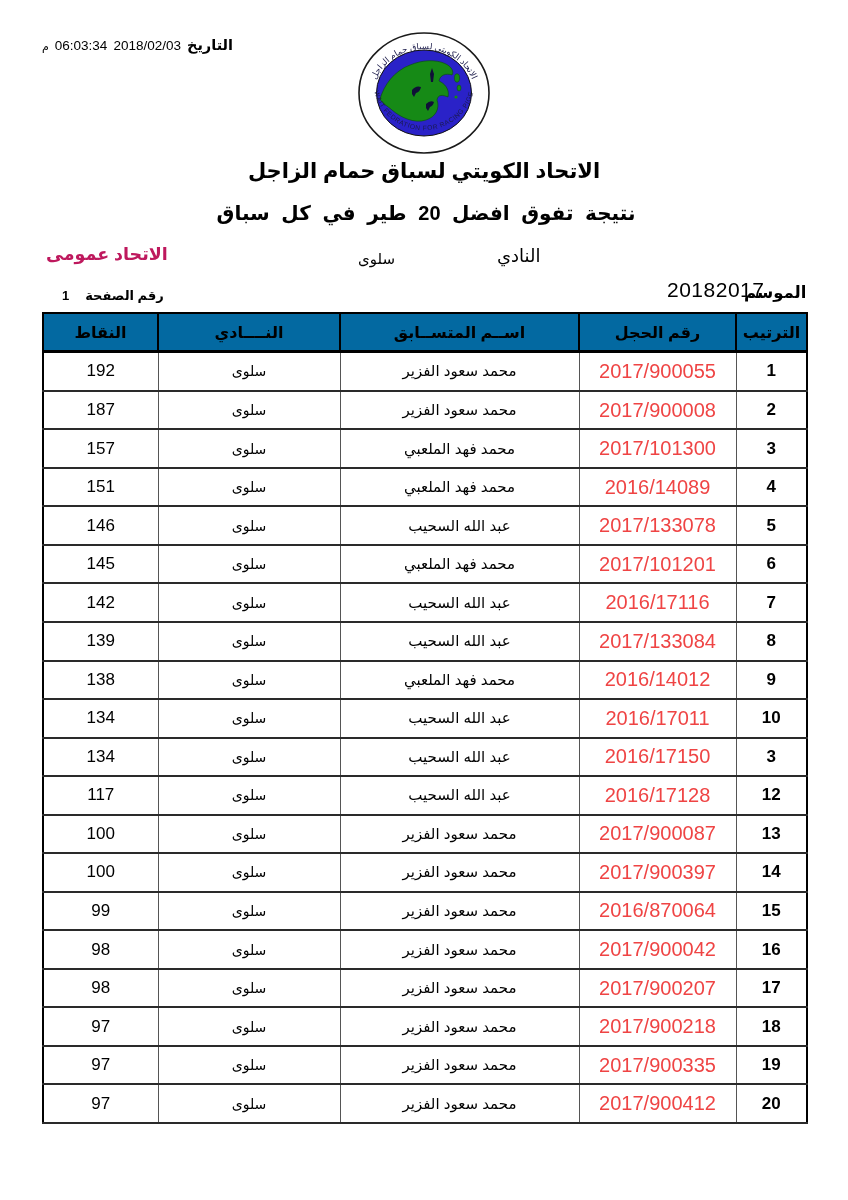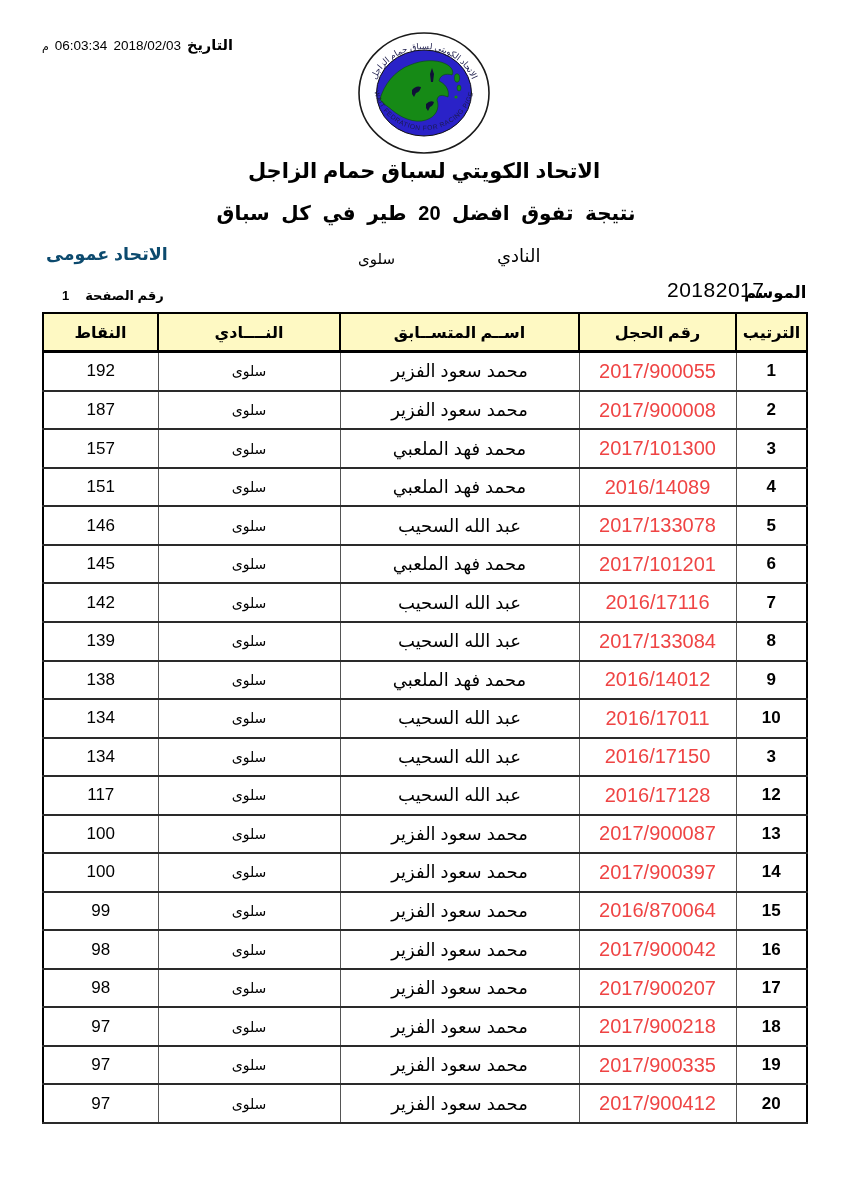--- a/index.html
+++ b/index.html
@@ -17,37 +17,37 @@
   .logo{position:absolute;left:356px;top:30px;width:136px;height:126px;}
   
   .title1{position:absolute;top:159px;left:0;width:100%;text-align:center;
     font-size:21px;font-weight:bold;direction:rtl;}
   .title2{position:absolute;top:201px;left:2px;width:100%;text-align:center;
     font-size:20px;font-weight:bold;direction:rtl;word-spacing:6px;}
   
   .club-label{position:absolute;top:245px;left:497px;font-size:18px;font-weight:normal;direction:rtl;}
   .club-value{position:absolute;top:250px;left:358px;font-size:15px;direction:rtl;}
   .union-note{position:absolute;top:244px;left:46px;font-size:17.5px;font-weight:bold;
-    color:#0c4a6e;direction:rtl;}
+    color:#be185d;direction:rtl;}
   .season-label{position:absolute;top:283px;left:744px;font-size:16.5px;font-weight:bold;direction:rtl;}
   .season-value{position:absolute;top:278px;left:620px;font-size:21px;letter-spacing:.5px;margin-left:47px;}
   .page-num{position:absolute;top:288px;left:62px;display:flex;direction:ltr;gap:16px;
     font-size:13px;font-weight:bold;align-items:baseline;}
   
   .results{position:absolute;left:42px;top:312px;width:764px;height:812px;
     border-collapse:collapse;direction:rtl;table-layout:fixed;background:#fff;
     border:2px solid #000;}
-  .results th{background:#fef9c3;border:2px solid #000;border-bottom:3px solid #000;
+  .results th{background:#0369a1;border:2px solid #000;border-bottom:3px solid #000;
     font-size:16px;font-weight:bold;height:36px;padding:0;}
   .results td{border-left:1px solid #555;border-right:1px solid #555;
     border-top:2px solid #2a2a2a;border-bottom:2px solid #2a2a2a;
     text-align:center;vertical-align:middle;padding:0;overflow:hidden;white-space:nowrap;}
   .c-rank{font-weight:bold;font-size:17px;}
   .c-ring{font-size:20px;direction:ltr;color:#ef4444;}
-  .c-name{font-size:18px;}
+  .c-name{font-size:15px;}
   .c-club{font-size:14px;}
   .c-points{font-size:17px;direction:ltr;}
 </style>
 </head>
 <body>
 
 <div class="page">
 
   <div class="date-line">
     <span class="meridiem">م</span>

